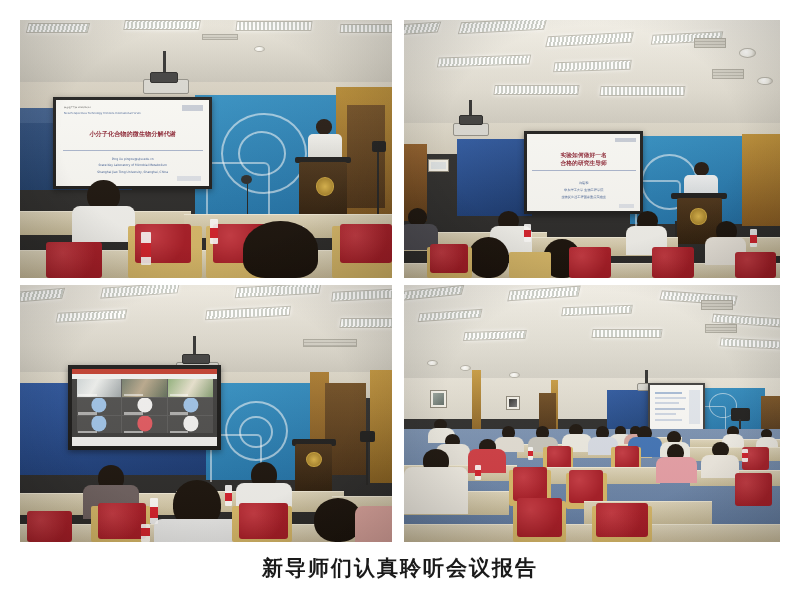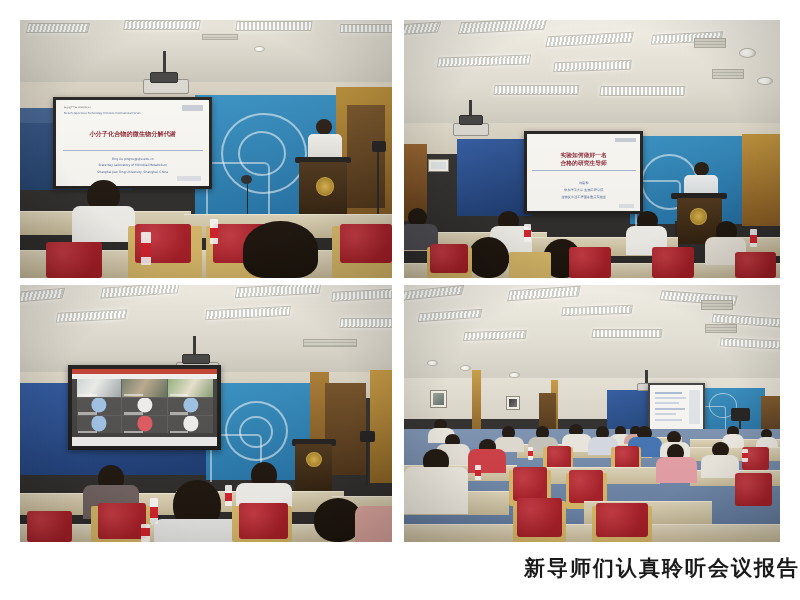--- a/index.html
+++ b/index.html
@@ -96,21 +96,21 @@
   .vc-cell{position:relative;background:#4b4b4b;overflow:hidden;}
   .vc-avatar{position:absolute;left:50%;top:42%;transform:translate(-50%,-50%);
     width:34%;padding-bottom:34%;border-radius:50%;}
   .vc-name{position:absolute;left:3%;bottom:3%;height:12%;width:42%;
     background:rgba(255,255,255,.55);}
   .vc-bottom{position:absolute;left:0;bottom:0;width:100%;height:12%;background:#efefef;}
   .vc-video{position:absolute;inset:0;}
 
   
   .caption{
-    position:absolute;left:0;right:0;top:554px;text-align:right;
+    position:absolute;left:0;right:0;top:554px;text-align:center;
     font-family:Liberation Mono, monospace;
     font-size:21px;letter-spacing:2px;color:#1a1a1a;
     font-weight:bold;
   }
 </style>
 </head>
 <body>
 
 <div class="page">
 

